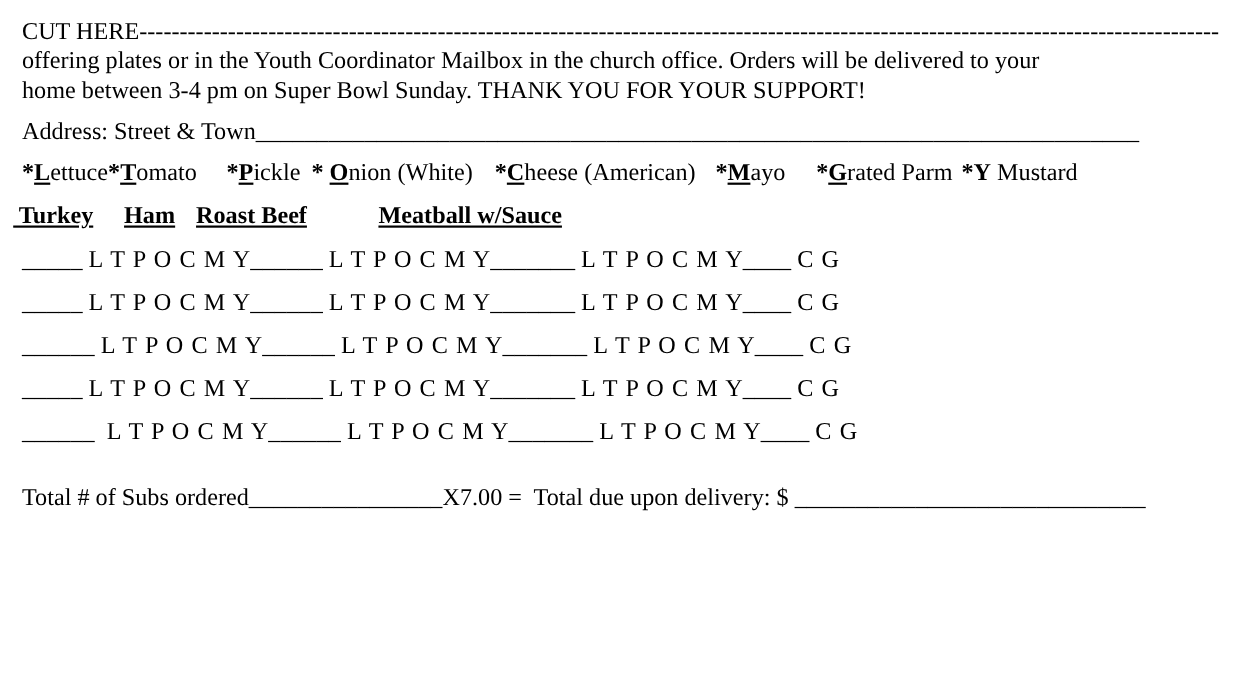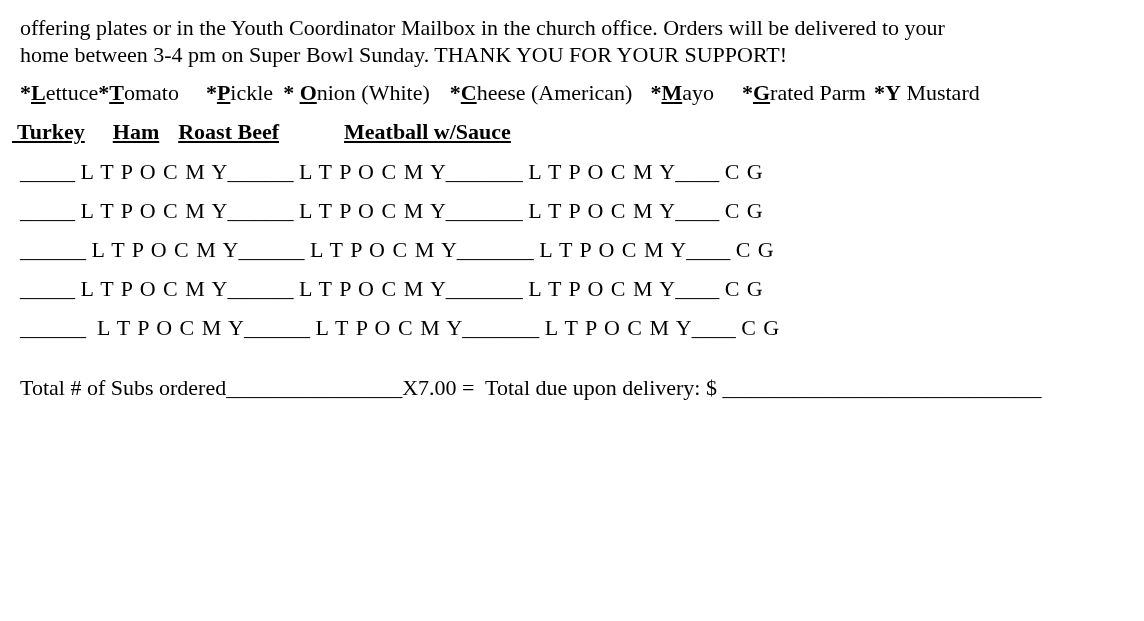--- a/index.html
+++ b/index.html
@@ -34,27 +34,29 @@
   .tp4{margin-right:20px;}
   .tp5{margin-right:18px;}
   .tp6{margin-right:28px;margin-top:36px;}
   .tp7{margin-right:8px;}
 </style>
 </head>
 <body>
 
 <div class="doc">
 
+  <div class="line"><span class="t">CUT HERE</span><span class="t">--------------------------------------------------------------------------------------------------------------------------------------</span></div>
 
   <div>
     <div class="line"><span class="t">offering plates or in the Youth Coordinator Mailbox in the church office. Orders will be delivered to your</span></div>
     <div class="line"><span class="t">home between 3-4 pm on Super Bowl Sunday. THANK YOU FOR YOUR SUPPORT!</span></div>
   </div>
 
 
+  <div class="line fld"><span class="t">Address: Street &amp; Town</span><span class="t">_________________________________________________________________________</span></div>
 
 
   <div class="line toppings"><span class="tp1"><span class="t b">*</span><span class="t bu">L</span><span class="t">ettuce</span></span><span class="tp2"><span class="t b">*</span><span class="t bu">T</span><span class="t">omato</span></span><span class="tp3"><span class="t b">*</span><span class="t bu">P</span><span class="t">ickle</span></span><span class="tp4"><span class="t b">* </span><span class="t bu">O</span><span class="t">nion (White)</span></span><span class="tp5"><span class="t b">*</span><span class="t bu">C</span><span class="t">heese (American)</span></span><span class="tp6"><span class="t b">*</span><span class="t bu">M</span><span class="t">ayo</span></span><span class="tp7"><span class="t b">*</span><span class="t bu">G</span><span class="t">rated Parm</span></span><span><span class="t b">*</span><span class="t b">Y</span><span class="t"> Mustard</span></span></div>
 
   <div class="line meats"><span class="t"> Turkey</span><span class="t m-ham">Ham</span><span class="t m-rb">Roast Beef</span><span class="t m-mb">Meatball w/Sauce</span></div>
 
   <div class="line row1"><span class="t">_____ </span><span class="t letters">L T P O C M Y</span><span class="t">______ </span><span class="t letters">L T P O C M Y</span><span class="t">_______ </span><span class="t letters">L T P O C M Y</span><span class="t">____ </span><span class="t letters">C G</span></div>
 
   <div class="line row"><span class="t">_____ </span><span class="t letters">L T P O C M Y</span><span class="t">______ </span><span class="t letters">L T P O C M Y</span><span class="t">_______ </span><span class="t letters">L T P O C M Y</span><span class="t">____ </span><span class="t letters">C G</span></div>
 

